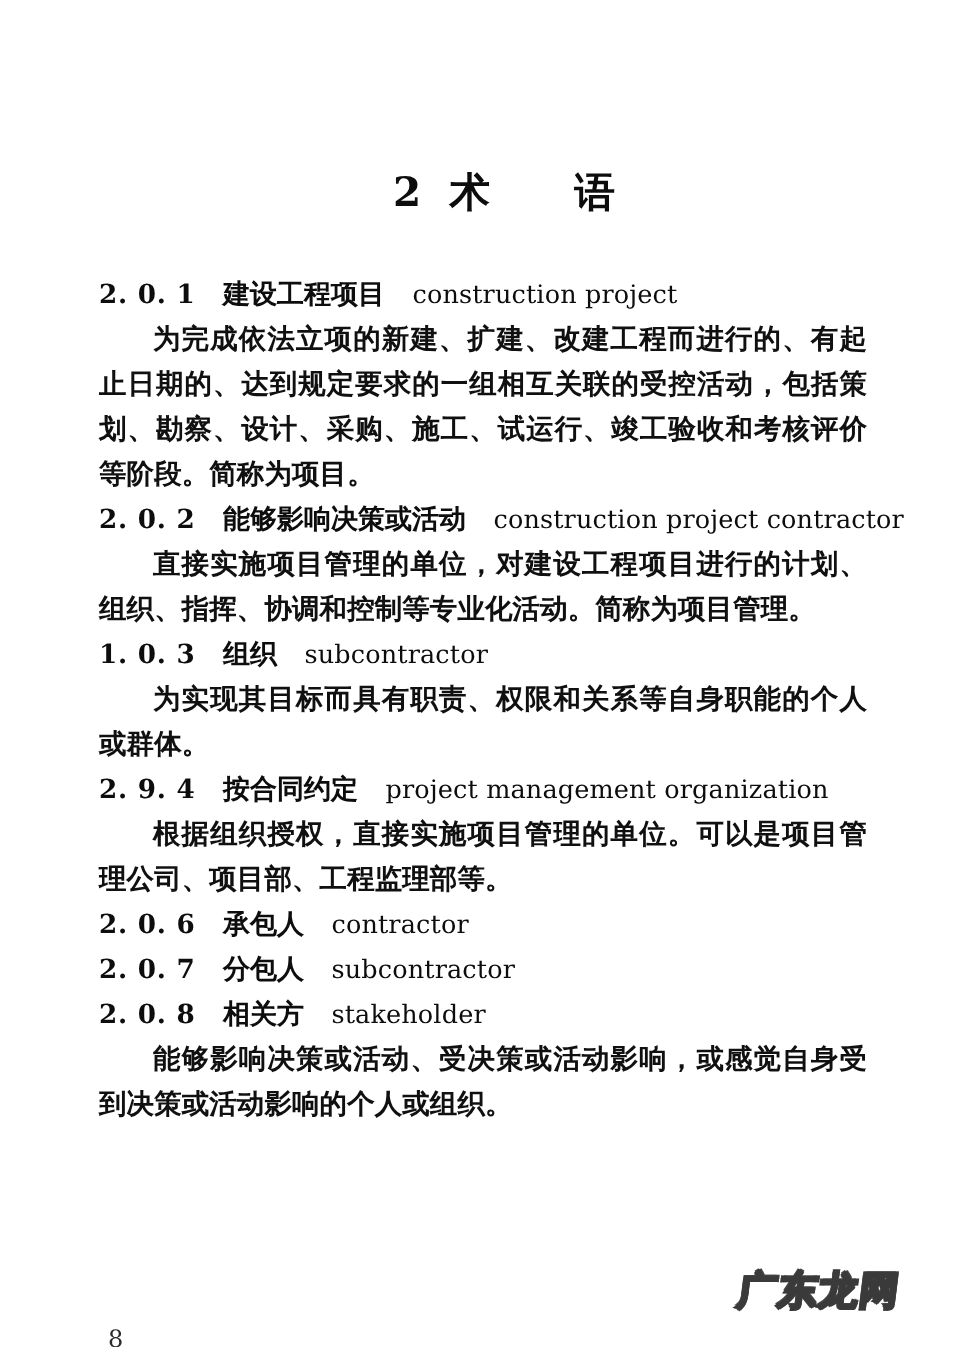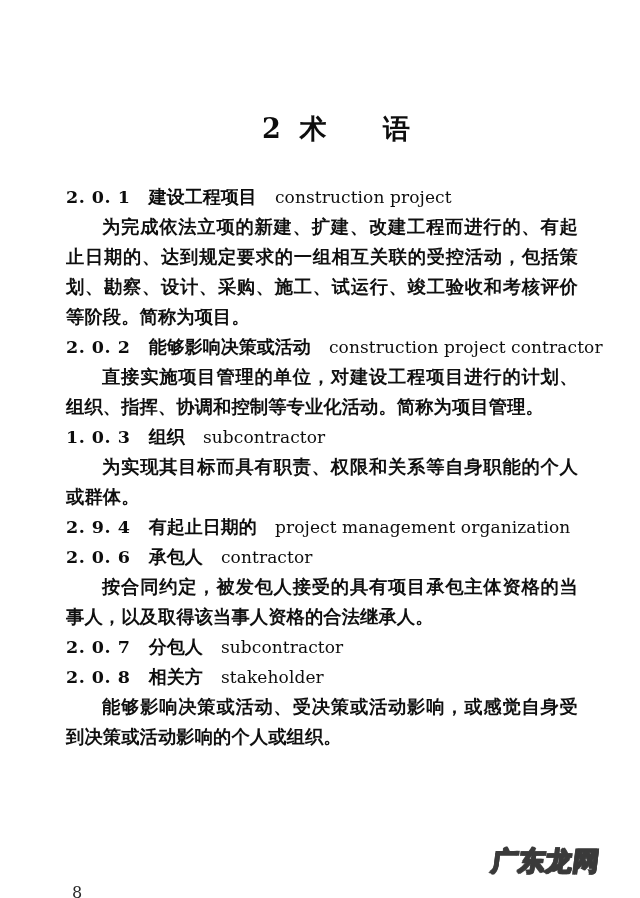--- a/index.html
+++ b/index.html
@@ -145,27 +145,27 @@
       <div class="term-head"><span class="num">2. 0. 2</span>   <span class="cn">能够影响决策或活动</span>   <span class="en">construction project contractor</span></div>
       <div class="term-def">直接实施项目管理的单位，对建设工程项目进行的计划、组织、指挥、协调和控制等专业化活动。简称为项目管理。</div>
     </div>
 
     <div class="entry">
       <div class="term-head"><span class="num">1. 0. 3</span>   <span class="cn">组织</span>   <span class="en">subcontractor</span></div>
       <div class="term-def">为实现其目标而具有职责、权限和关系等自身职能的个人或群体。</div>
     </div>
 
     <div class="entry">
-      <div class="term-head"><span class="num">2. 9. 4</span>   <span class="cn">有起止日期的</span>   <span class="en">project management organization</span></div>
+      <div class="term-head"><span class="num">2. 9. 4</span>   <span class="cn">按合同约定</span>   <span class="en">project management organization</span></div>
+      <div class="term-def">根据组织授权，直接实施项目管理的单位。可以是项目管理公司、项目部、工程监理部等。</div>
     </div>
 
 
     <div class="entry">
       <div class="term-head"><span class="num">2. 0. 6</span>   <span class="cn">承包人</span>   <span class="en">contractor</span></div>
-      <div class="term-def">按合同约定，被发包人接受的具有项目承包主体资格的当事人，以及取得该当事人资格的合法继承人。</div>
     </div>
 
     <div class="entry">
       <div class="term-head"><span class="num">2. 0. 7</span>   <span class="cn">分包人</span>   <span class="en">subcontractor</span></div>
     </div>
 
     <div class="entry">
       <div class="term-head"><span class="num">2. 0. 8</span>   <span class="cn">相关方</span>   <span class="en">stakeholder</span></div>
       <div class="term-def">能够影响决策或活动、受决策或活动影响，或感觉自身受到决策或活动影响的个人或组织。</div>
     </div>

